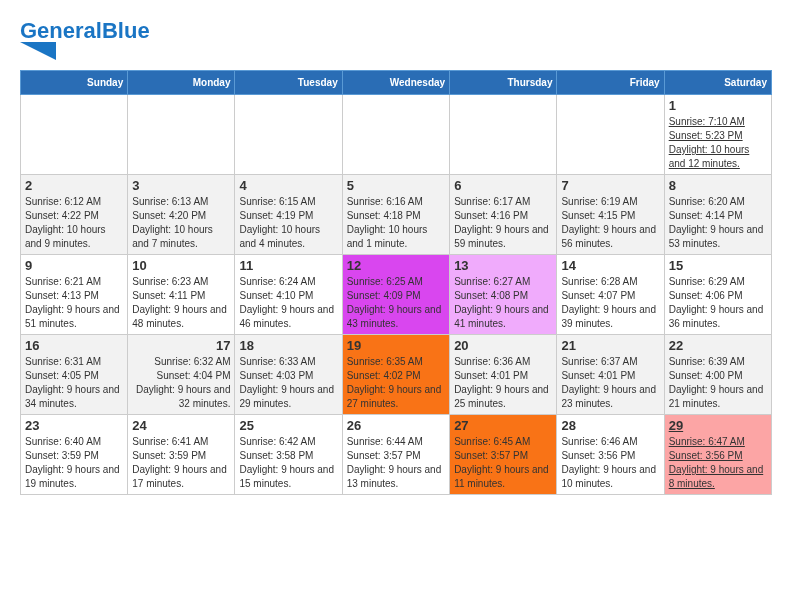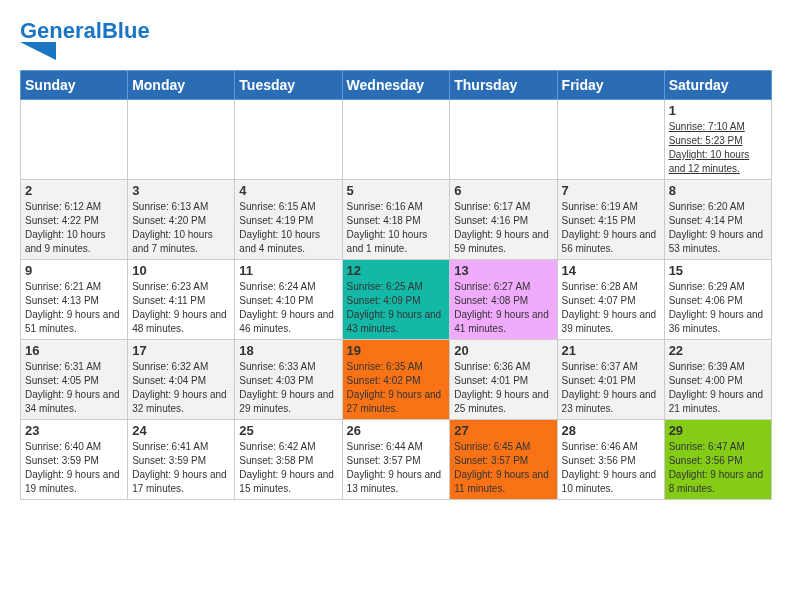--- a/index.html
+++ b/index.html
@@ -43,24 +43,24 @@
       color: #555;
     }
     .calendar {
       width: 100%;
       border-collapse: collapse;
       border: 1px solid #ccc;
     }
     .calendar th {
       background-color: #2a6db5;
       color: #fff;
-      font-size: 14px;
+      font-size: 10px;
       font-weight: bold;
       padding: 6px 4px;
-      text-align: left;
+      text-align: right;
       border: 1px solid #5a9ad5;
     }
     .calendar td {
       vertical-align: top;
       border: 1px solid #ccc;
       padding: 3px 4px;
       width: 108px;
       min-height: 75px;
       font-size: 10.5px;
       color: #333;
@@ -194,21 +194,21 @@
           <div class="day-info" style="white-space: pre-line;">Sunrise: 6:23 AM
 Sunset: 4:11 PM
 Daylight: 9 hours and 48 minutes.</div>
         </td>
         <td style="background-color: rgb(255, 255, 255);">
           <span class="day-number">11</span>
           <div class="day-info" style="white-space: pre-line;">Sunrise: 6:24 AM
 Sunset: 4:10 PM
 Daylight: 9 hours and 46 minutes.</div>
         </td>
-        <td style="background-color: #14b8a6;">
+        <td style="background-color: #d946ef;">
           <span class="day-number">12</span>
           <div class="day-info" style="white-space: pre-line;">Sunrise: 6:25 AM
 Sunset: 4:09 PM
 Daylight: 9 hours and 43 minutes.</div>
         </td>
         <td style="background-color: #f0abfc;">
           <span class="day-number">13</span>
           <div class="day-info" style="white-space: pre-line;">Sunrise: 6:27 AM
 Sunset: 4:08 PM
 Daylight: 9 hours and 41 minutes.</div>
@@ -226,21 +226,21 @@
 Daylight: 9 hours and 36 minutes.</div>
         </td>
       </tr>
       <tr>
         <td style="background-color: rgb(242, 242, 242);">
           <span class="day-number">16</span>
           <div class="day-info" style="white-space: pre-line;">Sunrise: 6:31 AM
 Sunset: 4:05 PM
 Daylight: 9 hours and 34 minutes.</div>
         </td>
-        <td style="background-color: rgb(242, 242, 242);">
+        <td style="background-color: rgb(242, 242, 242); text-align: right;">
           <span class="day-number">17</span>
           <div class="day-info" style="white-space: pre-line;">Sunrise: 6:32 AM
 Sunset: 4:04 PM
 Daylight: 9 hours and 32 minutes.</div>
         </td>
         <td style="background-color: rgb(242, 242, 242);">
           <span class="day-number">18</span>
           <div class="day-info" style="white-space: pre-line;">Sunrise: 6:33 AM
 Sunset: 4:03 PM
 Daylight: 9 hours and 29 minutes.</div>
@@ -300,21 +300,21 @@
           <div class="day-info" style="white-space: pre-line;">Sunrise: 6:45 AM
 Sunset: 3:57 PM
 Daylight: 9 hours and 11 minutes.</div>
         </td>
         <td style="background-color: rgb(255, 255, 255);">
           <span class="day-number">28</span>
           <div class="day-info" style="white-space: pre-line;">Sunrise: 6:46 AM
 Sunset: 3:56 PM
 Daylight: 9 hours and 10 minutes.</div>
         </td>
-        <td style="background-color: #84cc16;">
+        <td style="background-color: #fca5a5; text-decoration: underline;">
           <span class="day-number">29</span>
           <div class="day-info" style="white-space: pre-line;">Sunrise: 6:47 AM
 Sunset: 3:56 PM
 Daylight: 9 hours and 8 minutes.</div>
         </td>
       </tr>
     </tbody>
 </table>
 
 </body></html>

